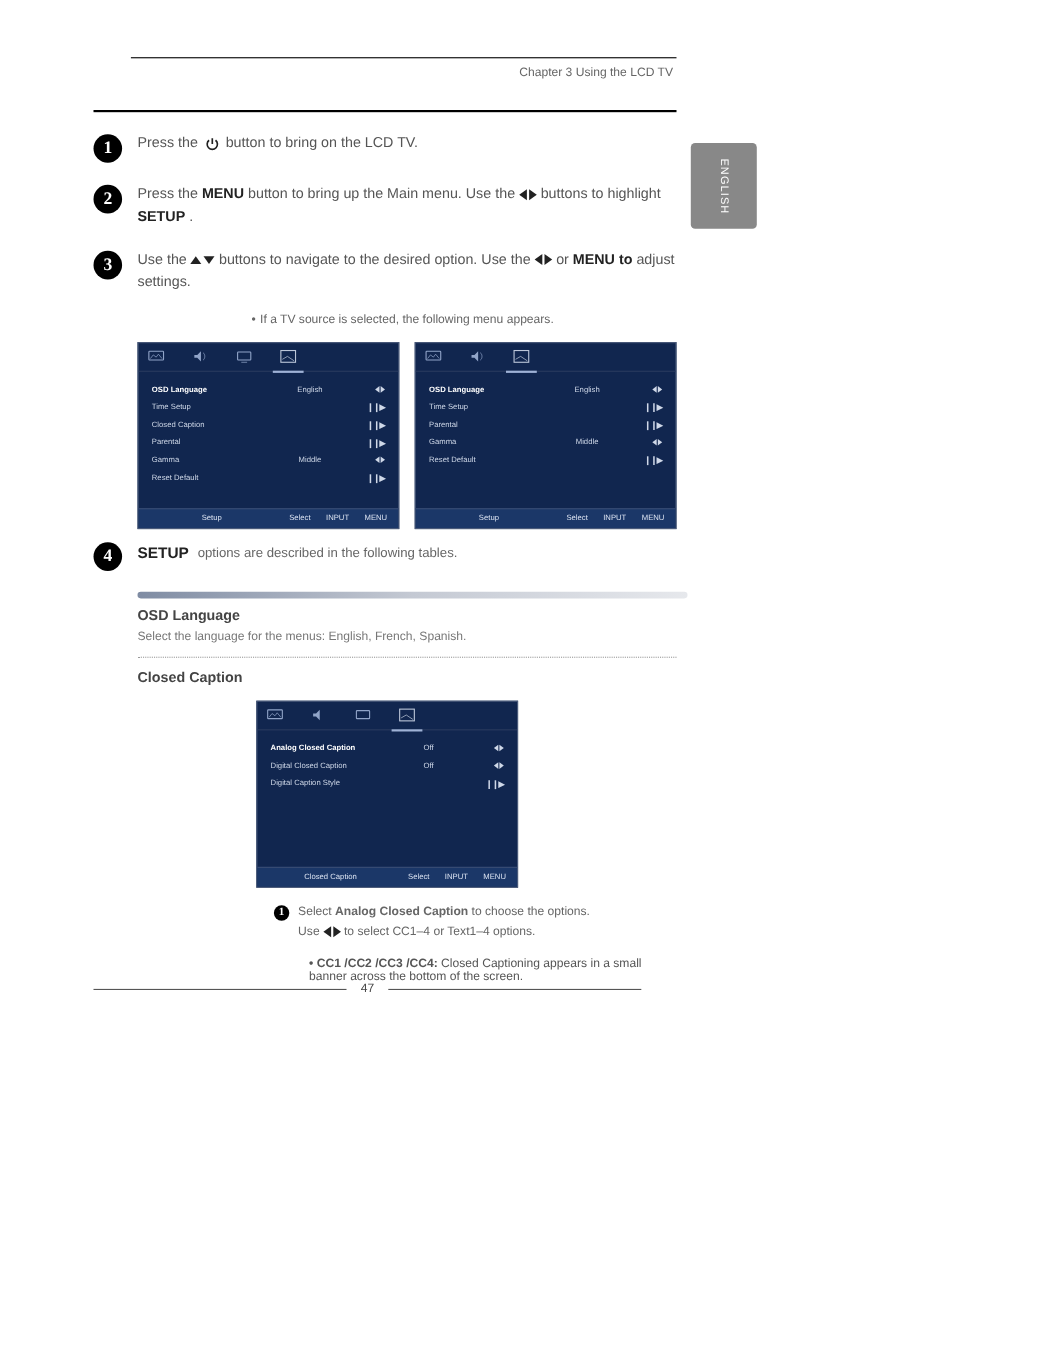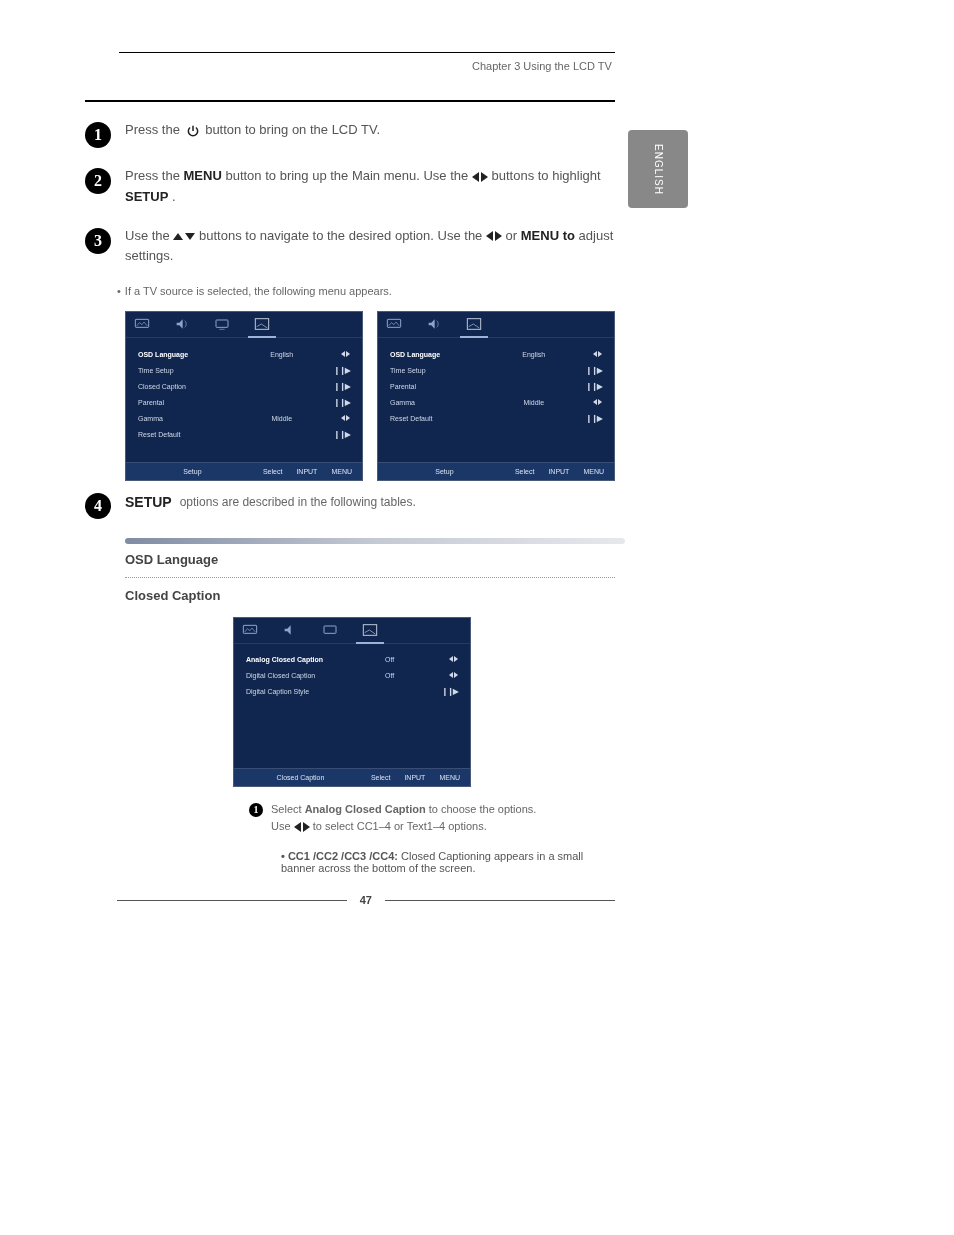--- a/index.html
+++ b/index.html
@@ -109,20 +109,21 @@
     border-right: 5px solid transparent;
   }
   .ud-tri::before { border-bottom: 7px solid #222; }
   .ud-tri::after  { border-top: 7px solid #222; }
   .power-icon svg { width: 14px; height: 14px; }
   .columns {
     display: flex;
     gap: 20px;
     margin-left: 32px;
     margin-bottom: 14px;
+    text-align: center;
   }
   .col {
     flex: 1;
     font-size: 11px;
     color: #666;
   }
   .col .bullet { margin-right: 4px; }
   .osd-row {
     display: flex;
     gap: 14px;
@@ -244,24 +245,23 @@
     font-size: 11px;
     color: #555;
   }
   .cc-bullets li { list-style: none; margin-bottom: 6px; }
   .cc-bullets li::before { content: "• "; font-weight: bold; }
   .footer {
     position: absolute;
     top: 893px;
     left: 85px;
     width: 530px;
-    text-align: right;
+    text-align: left;
     font-size: 11px;
     color: #444;
-    font-weight: bold;
   }
   .footer .line-l, .footer .line-r {
     display: inline-block;
     width: 230px;
     border-top: 1px solid #555;
     vertical-align: middle;
   }
   .footer .pg {
     display: inline-block;
     padding: 0 10px;
@@ -452,20 +452,21 @@
     <div class="num-circle">4</div>
     <div class="step-text setup-label" style="margin-left:0">
       <span class="kw">SETUP</span>
       <span style="font-weight:400;font-size:12px;color:#666">options are described in the following tables.</span>
     </div>
   </div>
   <div class="progress-bar"></div>
 
   <div class="sub-sec">
     <h4>OSD Language</h4>
+    <div class="desc">Select the language for the menus: English, French, Spanish.</div>
     <div class="dotted-div"></div>
   </div>
 
   <div class="sub-sec">
     <h4>Closed Caption</h4>
 
     <div class="osd-center">
       <div class="osd mini">
         <div class="osd-tabs">
           <span><svg viewBox="0 0 24 20">

